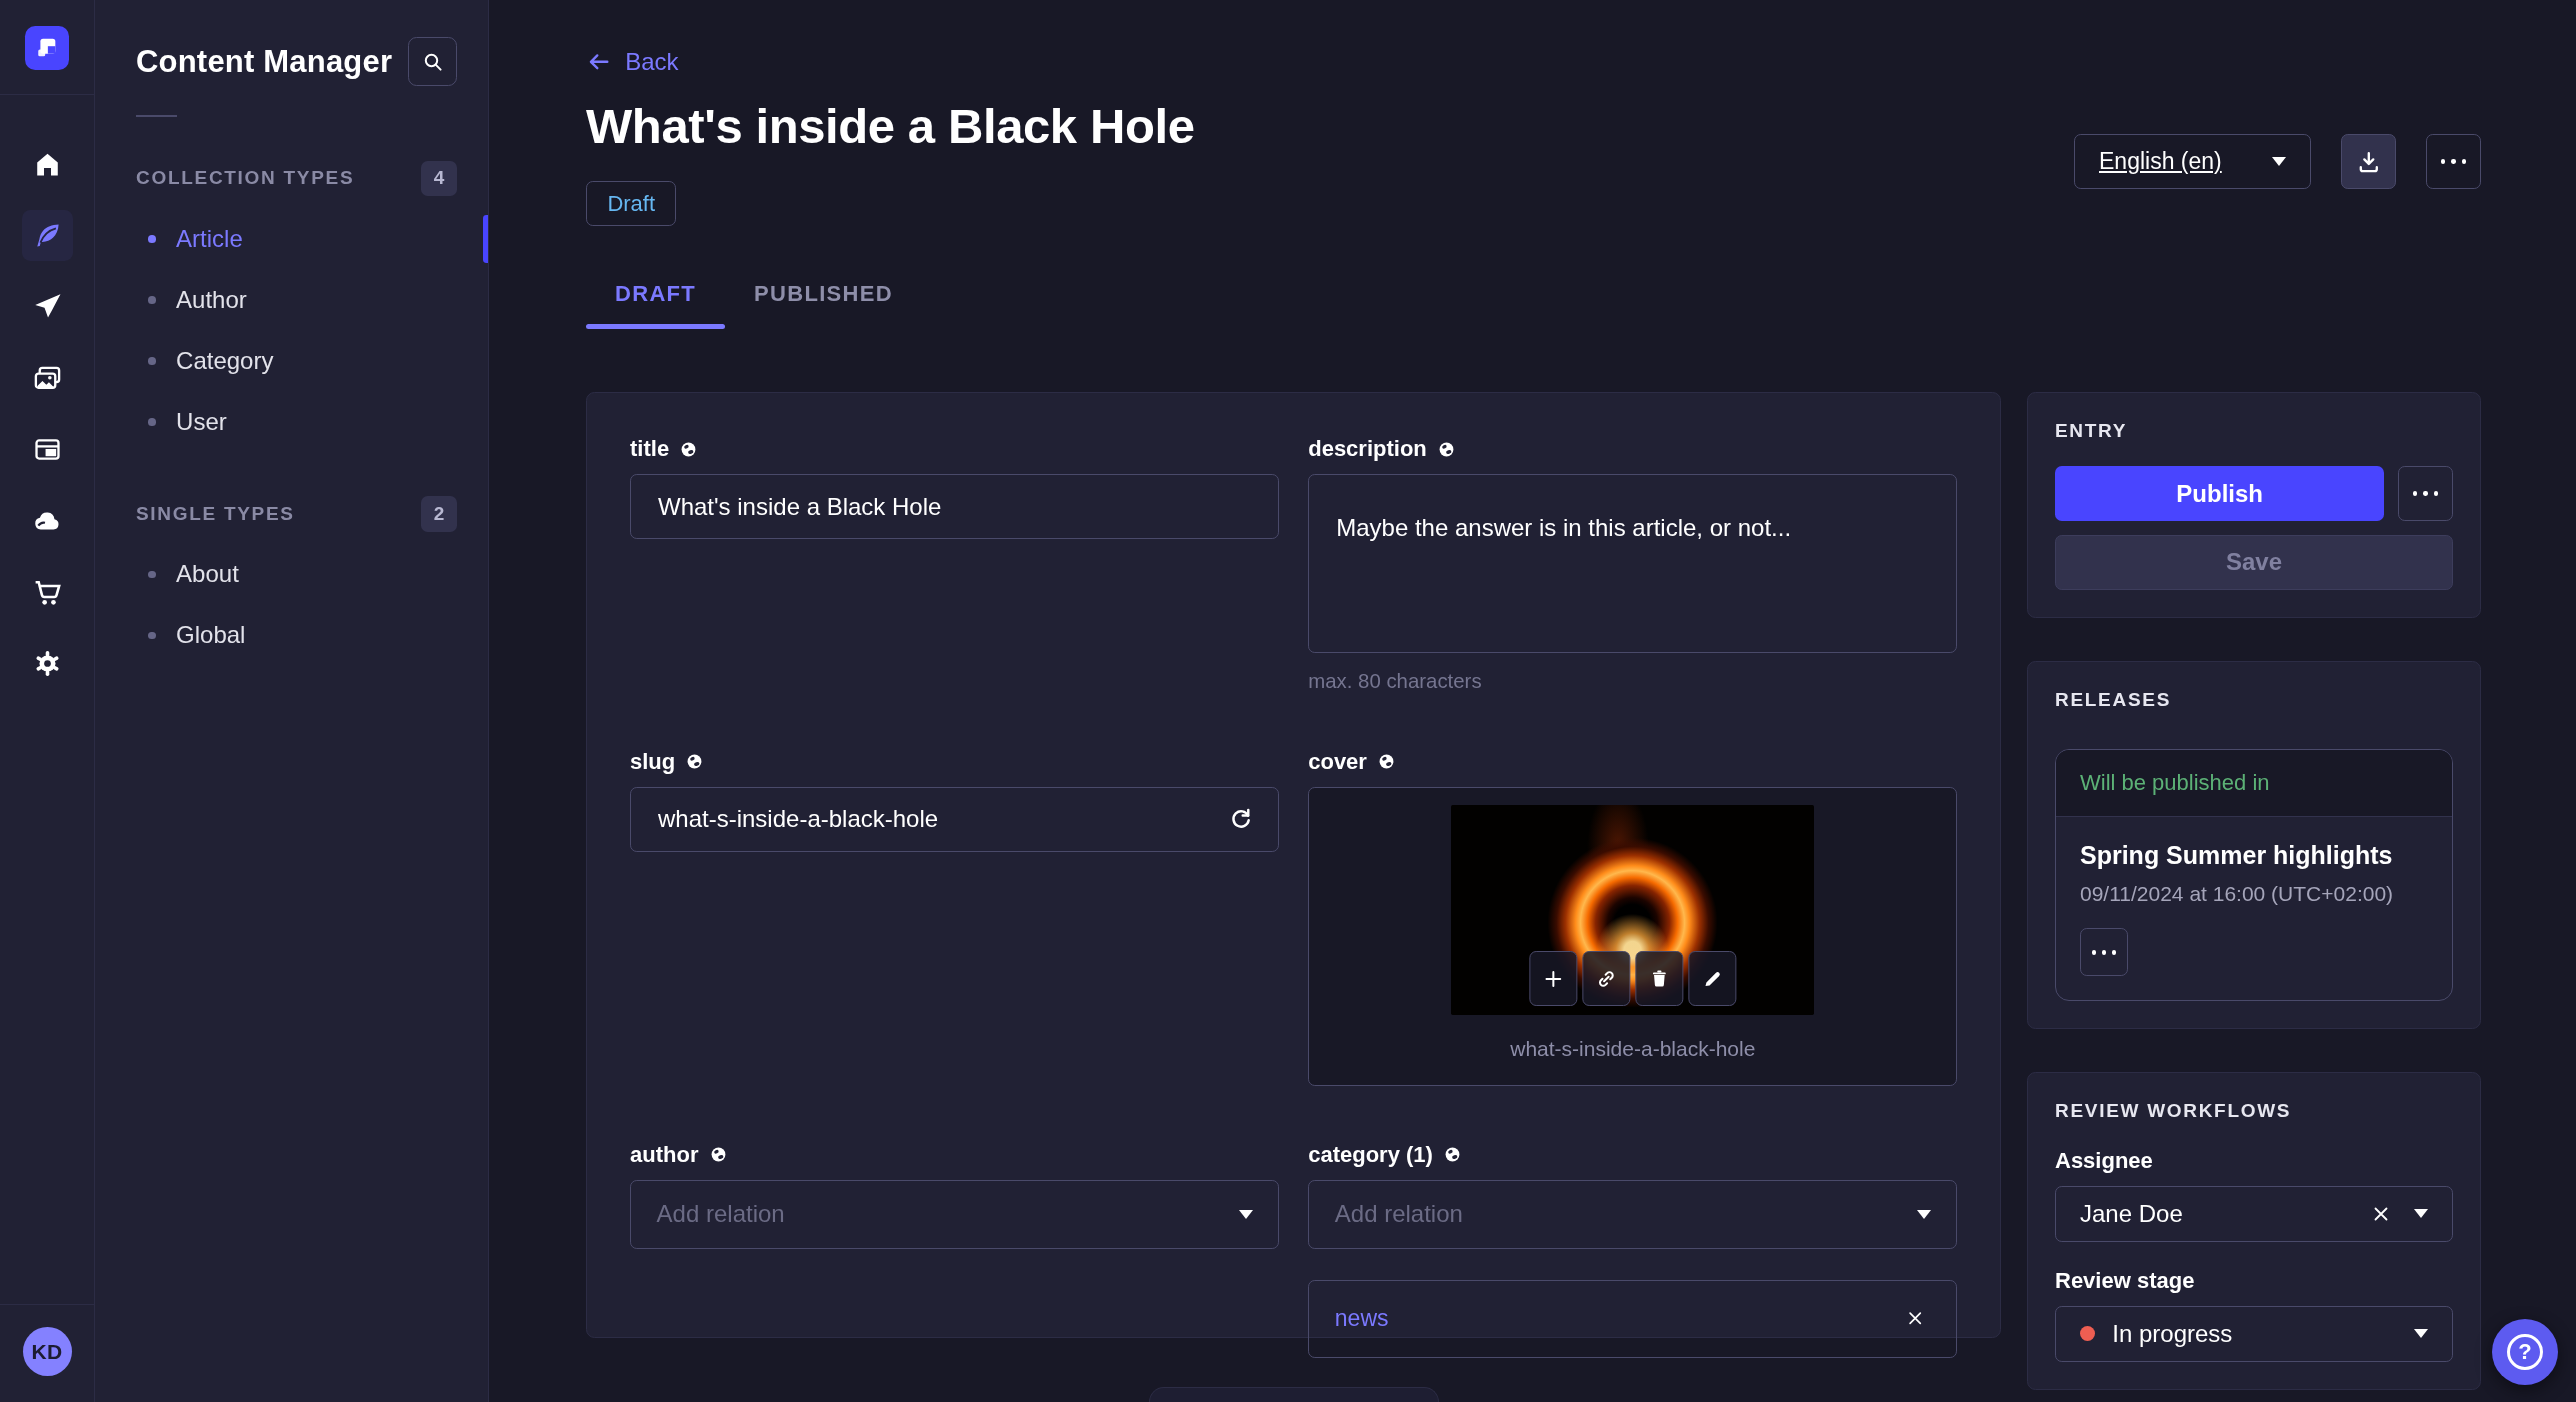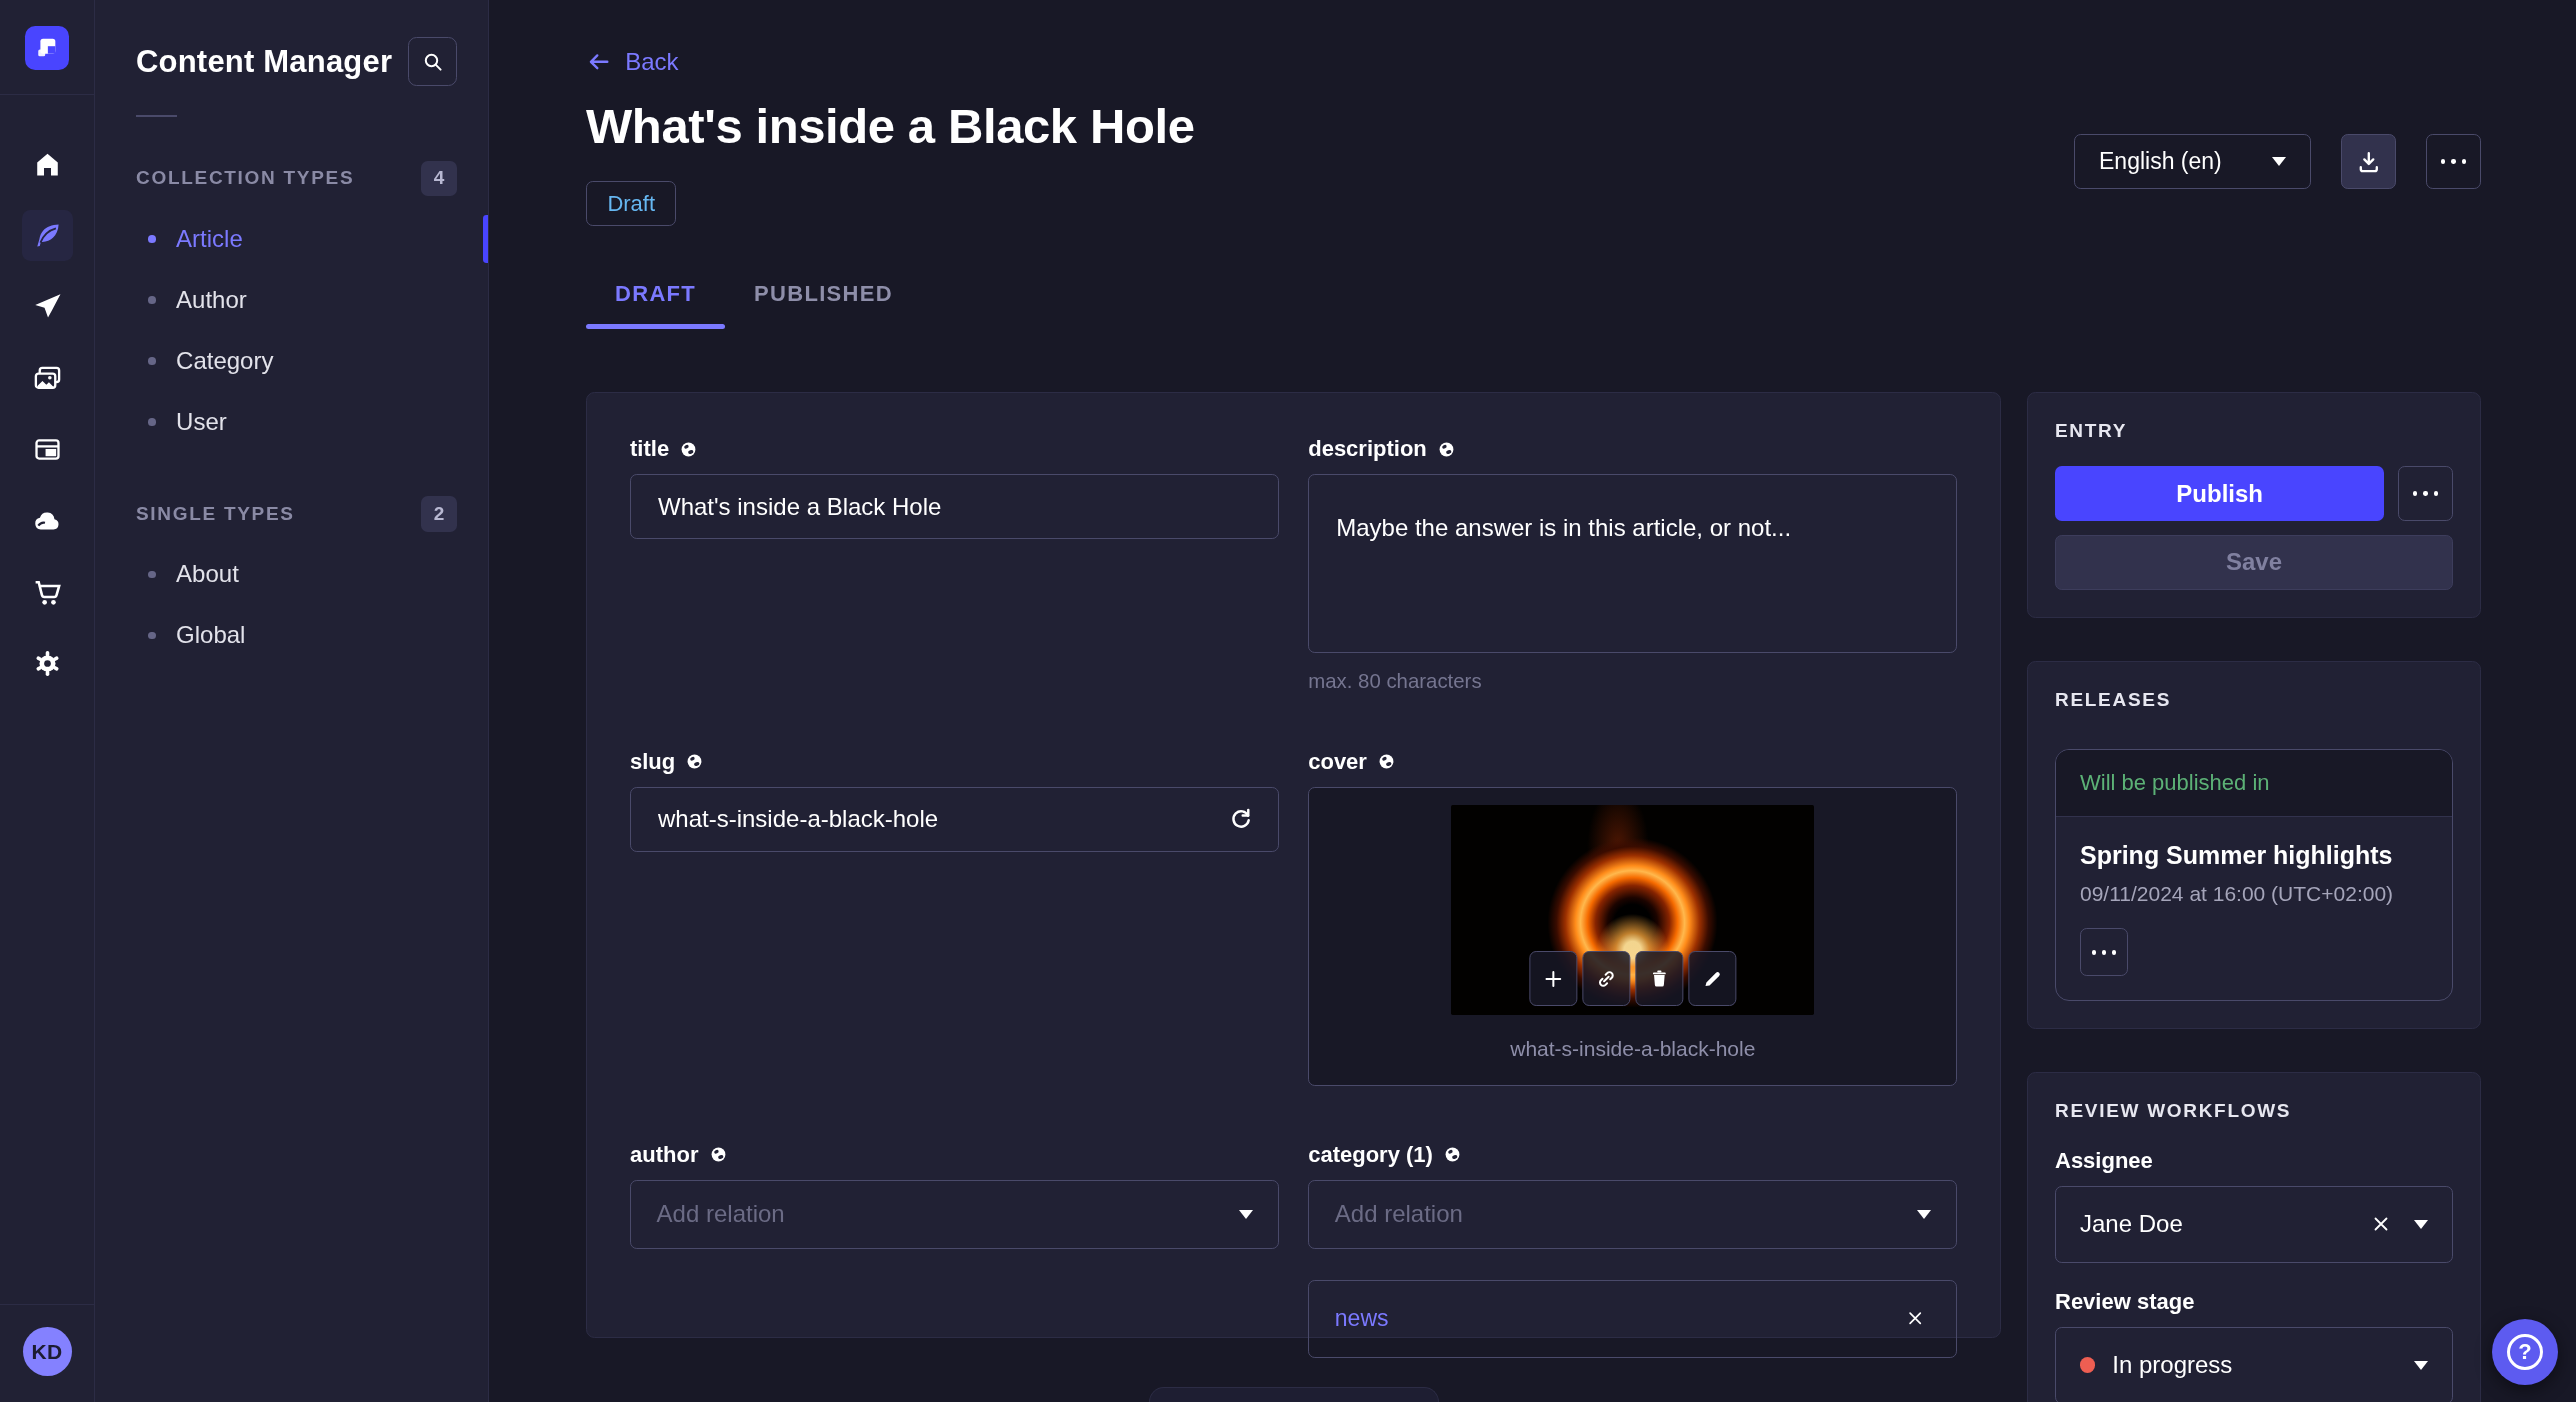--- a/index.html
+++ b/index.html
@@ -66,21 +66,21 @@
 
   
   main { flex:1; position:relative; padding:48px 95px 0 97px; }
   .topbar { display:flex; justify-content:space-between; align-items:center; }
   .back { display:flex; align-items:center; gap:13.6px; color:#7b79ff; font-size:24px; cursor:pointer; text-decoration:none; }
   .page-title { font-size:49px; font-weight:bold; letter-spacing:-0.4px; margin-top:22px; }
   .status-badge {
     display:inline-block; margin-top:27px; padding:8.5px 20.4px; border:0.9px solid #4a4a6a;
     border-radius:6.8px; color:#66b7f1; font-size:22px;
   }
-  .top-actions { display:flex; gap:30px; margin-top:49px; }
+  .top-actions { display:flex; gap:30px; margin-top:49px;text-decoration:underline; }
   .locale-select {
     height:55px; min-width:237px; border:0.9px solid #4a4a6a; background:transparent; border-radius:6.8px;
     display:flex; align-items:center; justify-content:space-between; padding:0 24px; cursor:pointer;
     color:#ffffff; font-size:23px; font-family:"Liberation Sans",sans-serif;
   }
   .icon-btn {
     width:55px; height:55px; border-radius:6.8px; display:flex; align-items:center; justify-content:center; cursor:pointer;
   }
   .icon-btn.filled { background:#32324d; border:0.9px solid #4a4a6a; }
   .icon-btn.ghost  { background:transparent; border:0.9px solid #4a4a6a; }
@@ -167,21 +167,21 @@
     width:100%; height:55px; margin-top:13.6px; background:#32324d; border:0.9px solid #3d3d5c; border-radius:6.8px;
     color:#8080a0; font-size:24px; font-weight:bold; cursor:pointer; font-family:"Liberation Sans",sans-serif;
   }
   .release-card { margin-top:38px; border:0.9px solid #4a4a6a; border-radius:14px; overflow:hidden; }
   .release-head { background:#181826; border-bottom:0.9px solid #32324d; padding:20.4px 24px; color:#5cb176; font-size:22px; }
   .release-body { padding:24px; }
   .release-name { font-size:25px; font-weight:bold; }
   .release-date { margin-top:12px; font-size:21px; color:#a5a5ba; }
   .release-more { margin-top:22px; width:48px; height:48px; border:0.9px solid #4a4a6a; border-radius:6.8px; background:transparent; display:flex; align-items:center; justify-content:center; cursor:pointer; }
   .fld-label { font-size:22px; font-weight:bold; margin-top:25.6px; margin-bottom:12px; }
-  .combo { height:77px; border:0.9px solid #4a4a6a; border-radius:6.8px; display:flex; align-items:center; padding:0 24px; cursor:pointer; }
+  .combo { height:56px; border:0.9px solid #4a4a6a; border-radius:6.8px; display:flex; align-items:center; padding:0 24px; cursor:pointer; }
   .combo .val { flex:1; font-size:24px; }
   .combo-actions { display:flex; align-items:center; gap:22px; }
   .dot { width:15.3px; height:15.3px; border-radius:50%; background:#ee5e52; margin-right:17px; }
 
   
   .peek {
     position:absolute; bottom:0; left:660px; width:290px; height:15.3px;
     background:#1e1e32; border-radius:19px 19px 0 0; border:0.9px solid #2c2c45; border-bottom:none; cursor:pointer;
   }
   .help-fab {

